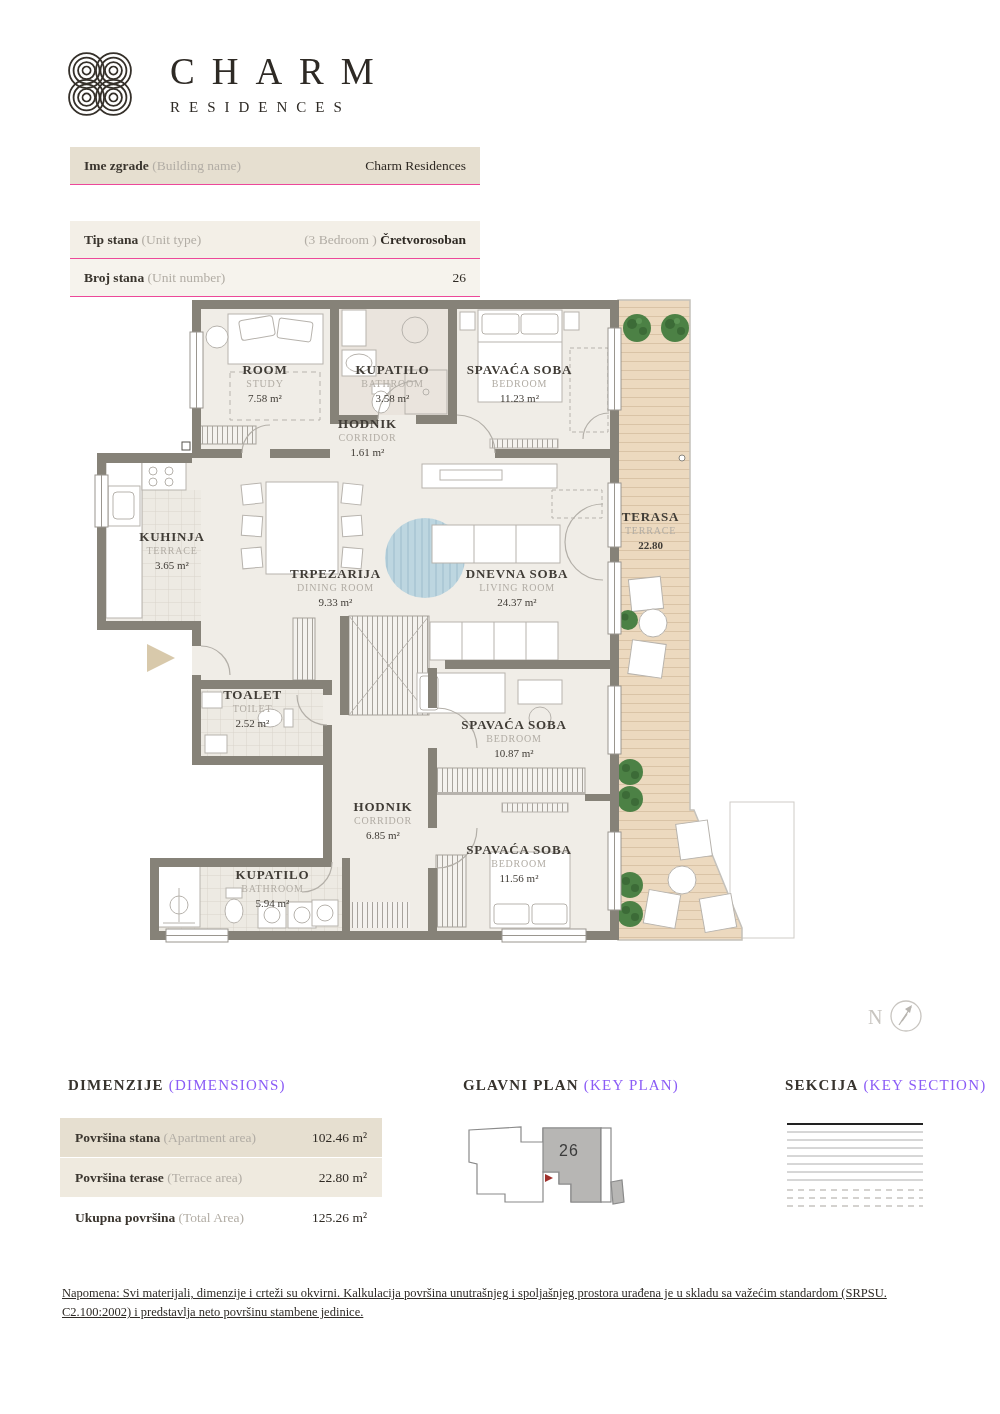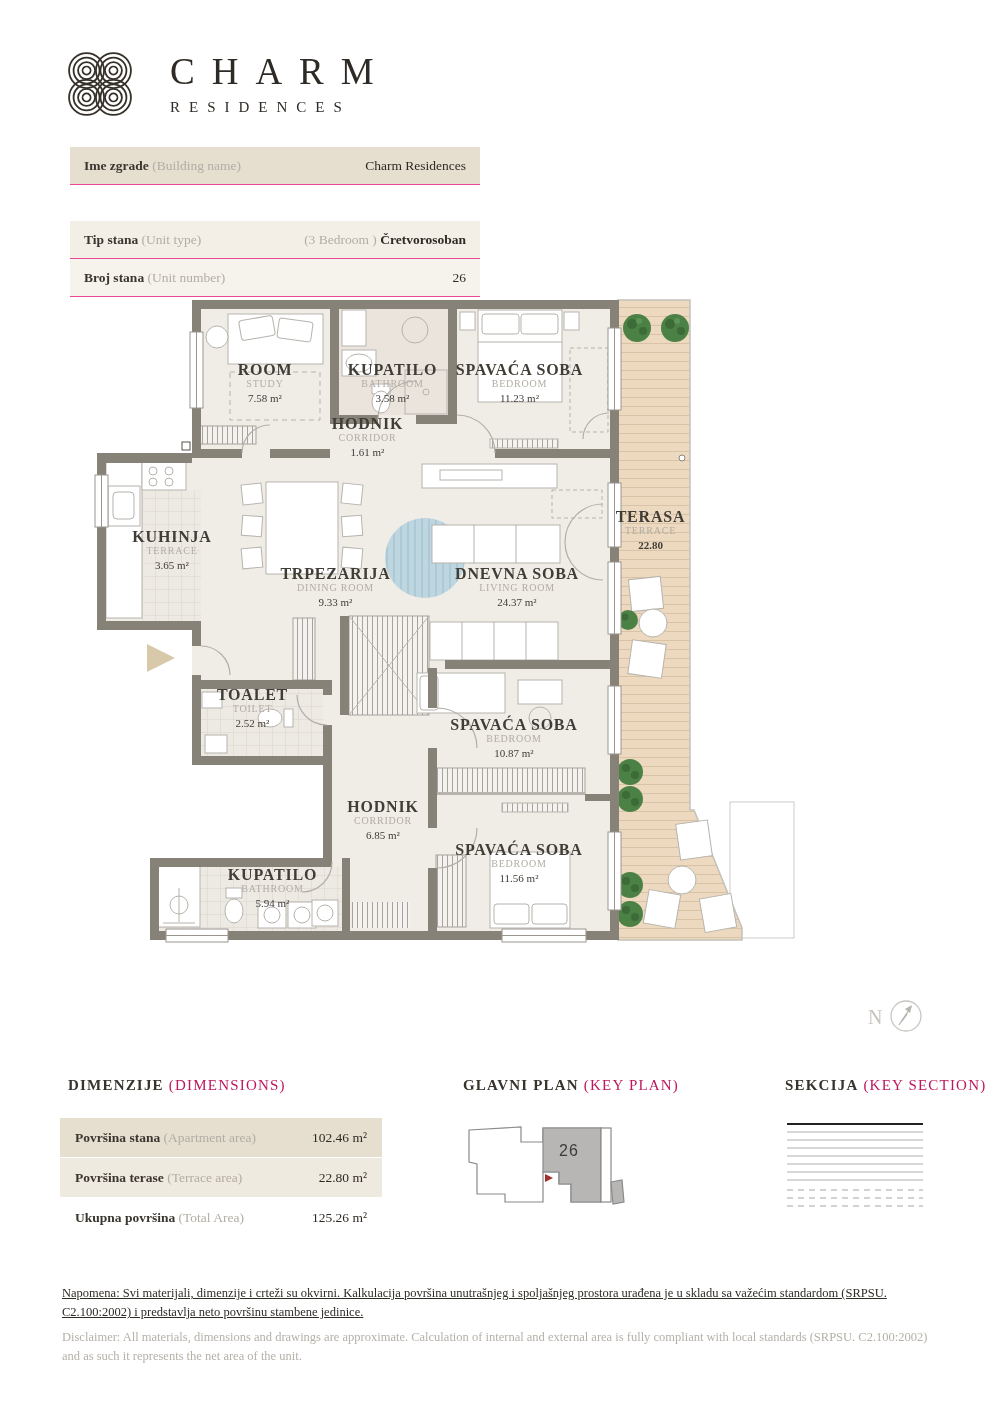--- a/index.html
+++ b/index.html
@@ -15,27 +15,27 @@
             padding:0 14px;border-bottom:1px solid #ec4899;box-sizing:border-box;}
   .info-row:nth-child(1){background:#e6dfd0;}
   .info-row:nth-child(2){background:#f3efe7;margin-top:36px;}
   .info-row:nth-child(3){background:#f6f3ed;}
   .lbl{font-weight:bold;color:#3a352e;white-space:nowrap;}
   .lbl-en{font-weight:normal;color:#b2ada5;}
   .val{color:#2f2a24;text-align:right;white-space:nowrap;}
   .val-pre{color:#b2ada5;}
   
   .room-label{position:absolute;text-align:center;line-height:14px;z-index:6;}
-  .rn{display:block;font-size:16px;font-weight:bold;letter-spacing:.8px;color:#403c36;}
+  .rn{display:block;font-size:13px;font-weight:bold;letter-spacing:.8px;color:#403c36;}
   .re{display:block;font-size:10px;letter-spacing:.8px;color:#b2ada5;}
   .ra{display:block;font-size:11px;color:#403c36;}
   .re.wrap{max-width:122px;margin:0 auto;}
   
   .sec-head{position:absolute;font-size:15px;letter-spacing:1.2px;color:#37332d;font-weight:bold;white-space:nowrap;}
-  .sec-head .gray{color:#be185d;font-weight:normal;margin-left:5px;text-align:right;}
+  .sec-head .gray{color:#8b5cf6;font-weight:normal;margin-left:5px;text-align:right;}
   .dim-table{position:absolute;left:60px;top:1118px;width:322px;font-size:13.5px;}
   .dim-row{height:40px;display:flex;align-items:center;justify-content:space-between;
            padding:0 15px;border-bottom:1px solid #fff;box-sizing:border-box;}
   .dim-row:nth-child(1){background:#e6dfd0;}
   .dim-row:nth-child(2){background:#efeadf;}
   .dim-row:nth-child(3){background:#ffffff;}
   .note{position:absolute;left:62px;width:872px;font-size:12.5px;line-height:1.55;}
   .note.dark{color:#2f2b26;text-decoration:underline;}
   .note.gray{color:#b5b1a9;}
   svg{display:block;}
@@ -456,15 +456,14 @@
     <line x1="0" y1="36" x2="136" y2="36" stroke="#9b9b9b" stroke-width="0.8"></line>
     <line x1="0" y1="44" x2="136" y2="44" stroke="#9b9b9b" stroke-width="0.8"></line>
     <line x1="0" y1="52" x2="136" y2="52" stroke="#9b9b9b" stroke-width="0.8"></line>
     <line x1="0" y1="60" x2="136" y2="60" stroke="#9b9b9b" stroke-width="0.8"></line>
     <line x1="0" y1="70" x2="136" y2="70" stroke="#c6c4c0" stroke-width="1.5" stroke-dasharray="6 5"></line>
     <line x1="0" y1="78" x2="136" y2="78" stroke="#c6c4c0" stroke-width="1.5" stroke-dasharray="6 5"></line>
     <line x1="0" y1="86" x2="136" y2="86" stroke="#c6c4c0" stroke-width="1.5" stroke-dasharray="6 5"></line>
   </svg>
 
   <div class="note dark" style="top:1284px">Napomena: Svi materijali, dimenzije i crteži su okvirni. Kalkulacija površina unutrašnjeg i spoljašnjeg prostora urađena je u skladu sa važećim standardom (SRPSU. C2.100:2002) i predstavlja neto površinu stambene jedinice.</div>
-  <div class="note gray" style="top:1328px">Disclaimer: All materials, dimensions and drawings are approximate. Calculation of internal and external area is fully compliant with local standards (SRPSU. C2.100:2002) and as such it represents the net area of the unit.</div>
 
 </div>
 
 </body></html>

